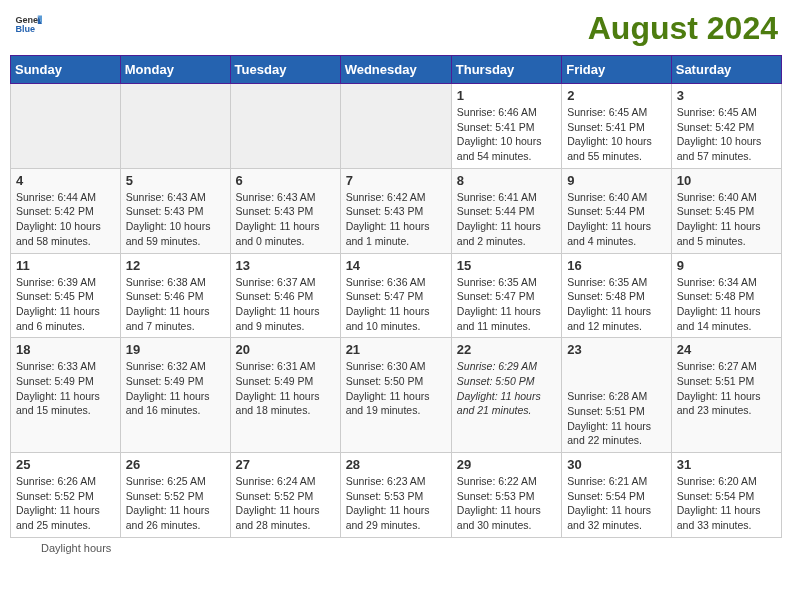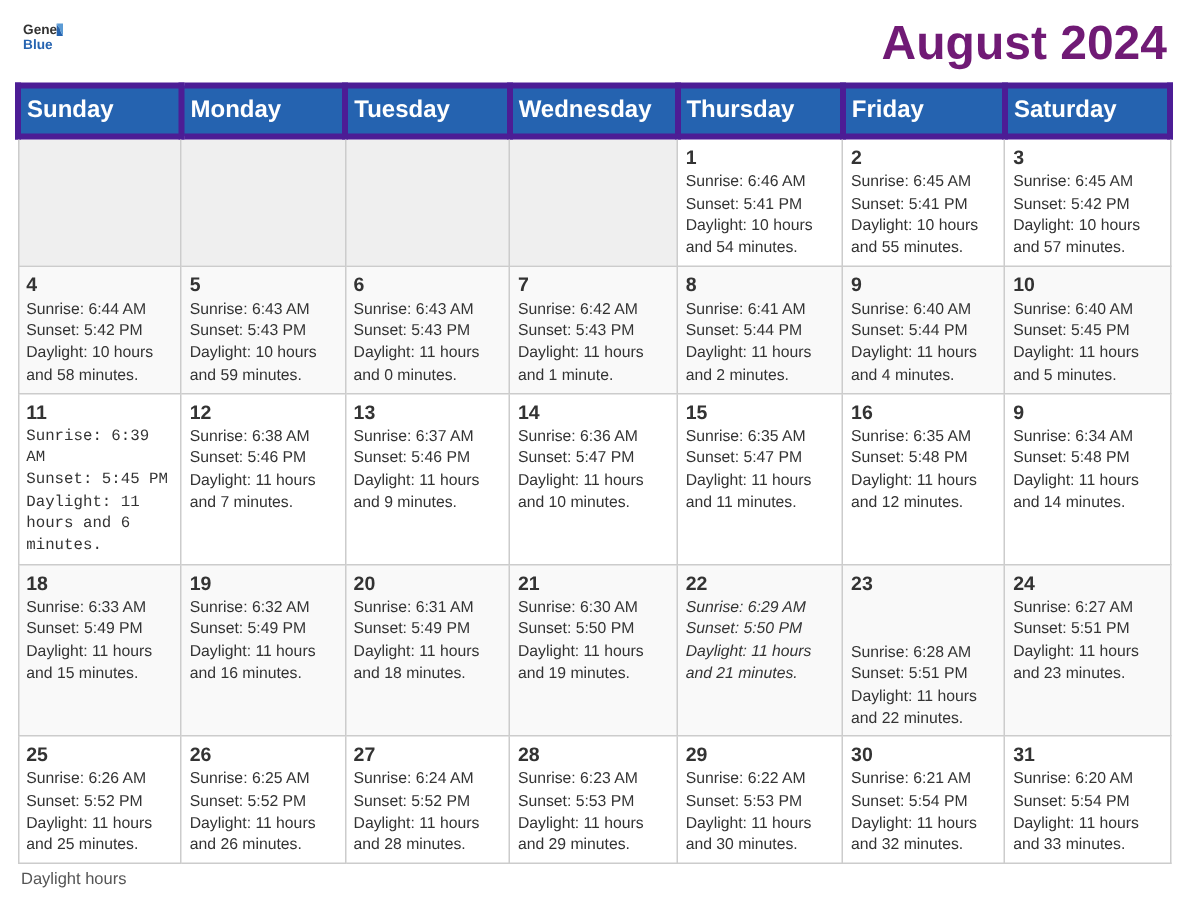--- a/index.html
+++ b/index.html
@@ -25,38 +25,38 @@
     .logo-icon {
       width: 28px;
       height: 28px;
     }
     .title-area {
       text-align: right;
     }
     .main-title {
       font-size: 32px;
       font-weight: bold;
-      color: #701a75;
+      color: #4d7c0f;
     }
     .subtitle {
       font-size: 15px;
       color: #555;
     }
     .calendar {
       width: 100%;
       border-collapse: collapse;
     }
     .calendar th {
       background-color: #2563b0;
       color: #fff;
-      font-size: 16px;
+      font-size: 13px;
       font-weight: bold;
       padding: 6px 4px;
       text-align: left;
-      border: 4px solid #4c1d95;
+      border: 1px solid #4c1d95;
     }
     .calendar td {
       border: 1px solid #ccc;
       vertical-align: top;
       padding: 4px 5px;
       width: 113px;
       min-height: 80px;
       background: #fff;
       font-size: 11px;
       color: #333;
@@ -76,20 +76,21 @@
     .cell-info {
       font-size: 10.5px;
       line-height: 1.4;
       color: #333;
     }
     .footer-note {
       font-size: 11px;
       color: #555;
       margin-top: 4px;
       padding-left: 4px;
+      margin-left: 27px;
     }
     .row-even td { background: #f0f4f8; }
     .row-odd td { background: #ffffff; }
     td.empty-cell { background: #efefef !important; }
   </style>
 </head>
 <body>
 
 <div class="header-area">
   <div class="logo">
@@ -182,21 +183,21 @@
         <td>
           <span class="cell-date">10</span>
           <div class="cell-info" style="white-space: pre-line;">Sunrise: 6:40 AM
 Sunset: 5:45 PM
 Daylight: 11 hours and 5 minutes.</div>
         </td>
       </tr>
       <tr class="row-odd">
         <td>
           <span class="cell-date">11</span>
-          <div class="cell-info" style="white-space: pre-line; font-family: Liberation Mono, monospace;">Sunrise: 6:39 AM
+          <div class="cell-info" style="white-space: pre-line;">Sunrise: 6:39 AM
 Sunset: 5:45 PM
 Daylight: 11 hours and 6 minutes.</div>
         </td>
         <td>
           <span class="cell-date">12</span>
           <div class="cell-info" style="white-space: pre-line;">Sunrise: 6:38 AM
 Sunset: 5:46 PM
 Daylight: 11 hours and 7 minutes.</div>
         </td>
         <td>

